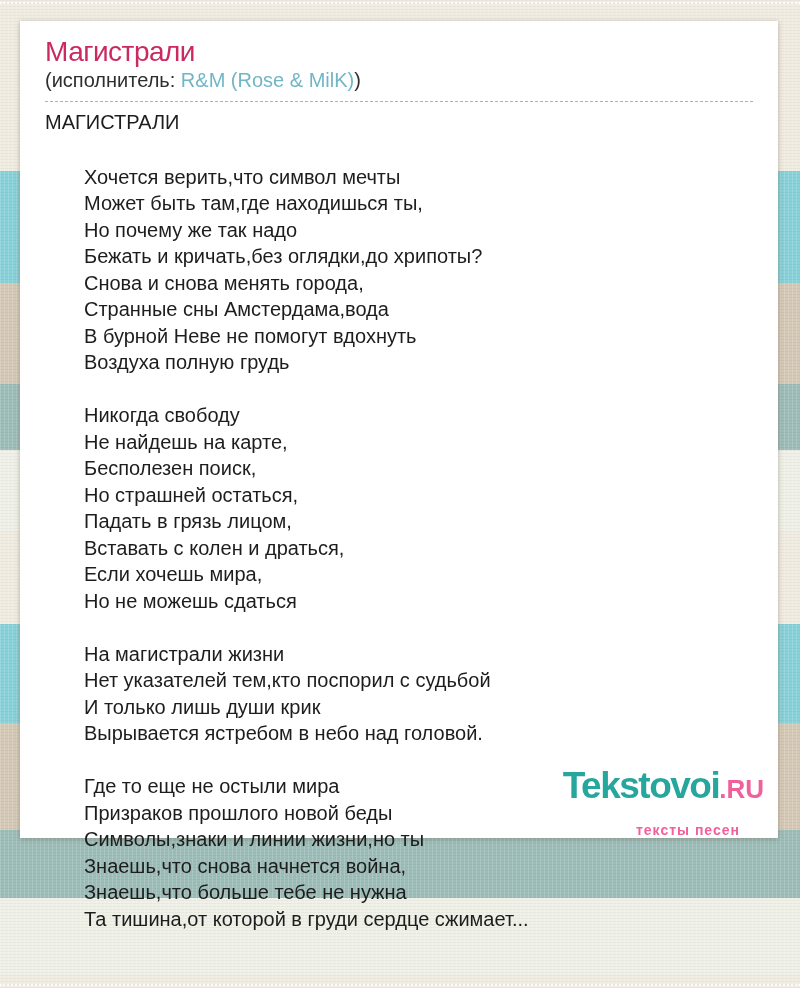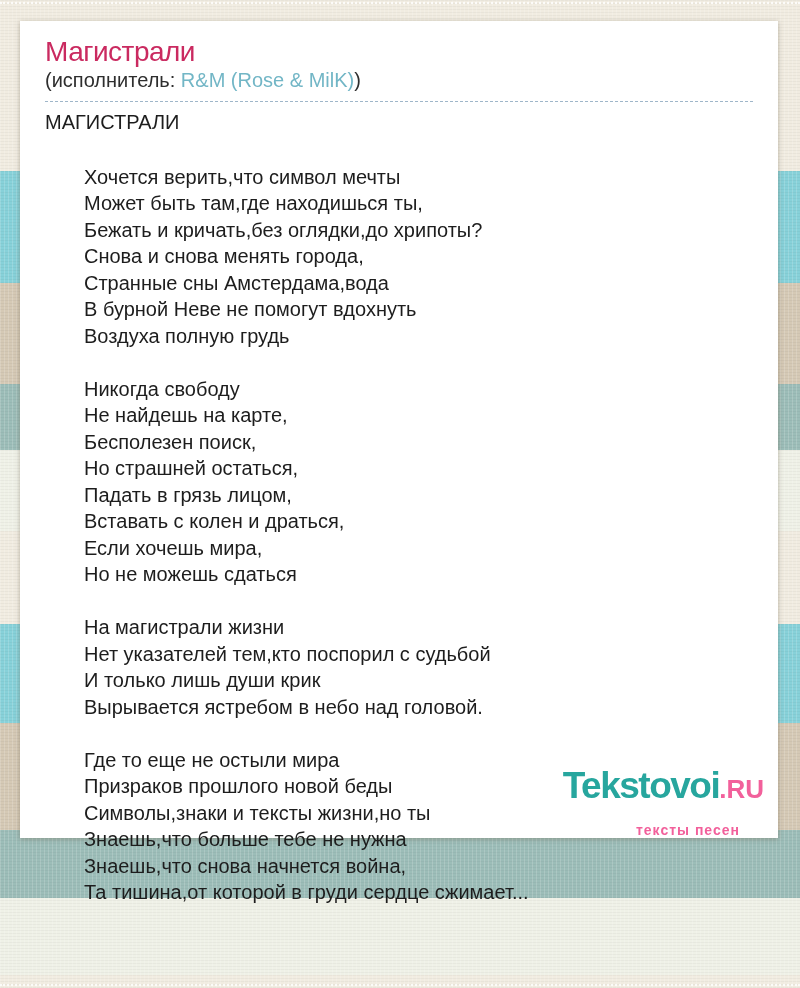--- a/index.html
+++ b/index.html
@@ -100,20 +100,21 @@
     <h1 class="song-title">Магистрали</h1>
     <p class="subtitle"><span>(исполнитель: </span><a class="artist-link">R&amp;M (Rose &amp; MilK)</a><span>)</span></p>
   </div>
 
   <div class="lyrics">
     <div class="lyrics-heading">МАГИСТРАЛИ</div>
     <div>
         <div class="stanza">
           <div class="line">Хочется верить,что символ мечты</div>
           <div class="line">Может быть там,где находишься ты,</div>
+          <div class="line">Но почему же так надо</div>
           <div class="line">Бежать и кричать,без оглядки,до хрипоты?</div>
           <div class="line">Снова и снова менять города,</div>
           <div class="line">Странные сны Амстердама,вода</div>
           <div class="line">В бурной Неве не помогут вдохнуть</div>
           <div class="line">Воздуха полную грудь</div>
         </div>
         <div class="stanza">
           <div class="line">Никогда свободу</div>
           <div class="line">Не найдешь на карте,</div>
           <div class="line">Бесполезен поиск,</div>
@@ -125,23 +126,23 @@
         </div>
         <div class="stanza">
           <div class="line">На магистрали жизни</div>
           <div class="line">Нет указателей тем,кто поспорил с судьбой</div>
           <div class="line">И только лишь души крик</div>
           <div class="line">Вырывается ястребом в небо над головой.</div>
         </div>
         <div class="stanza">
           <div class="line">Где то еще не остыли мира</div>
           <div class="line">Призраков прошлого новой беды</div>
-          <div class="line">Символы,знаки и тексты жизни,но ты</div>
+          <div class="line">Символы,знаки и линии жизни,но ты</div>
+          <div class="line">Знаешь,что снова начнется война,</div>
           <div class="line">Знаешь,что больше тебе не нужна</div>
-          <div class="line">Знаешь,что снова начнется война,</div>
           <div class="line">Та тишина,от которой в груди сердце сжимает...</div>
         </div>
       </div>
   </div>
 
   <div class="logo">
     <span class="logo-main">Tekstovoi</span><span class="logo-tld">.RU</span>
     <div class="logo-tagline">тексты песен</div>
   </div>
 

